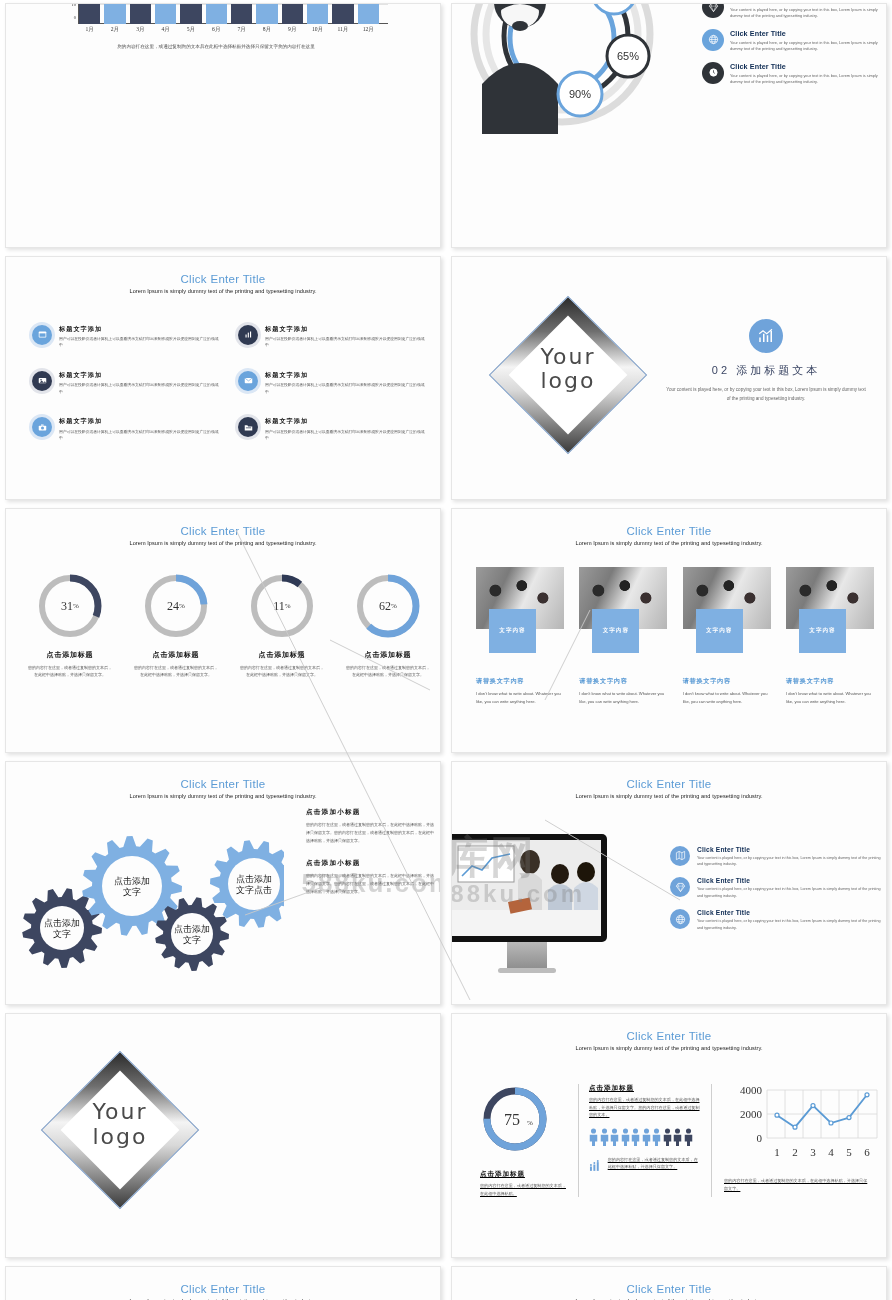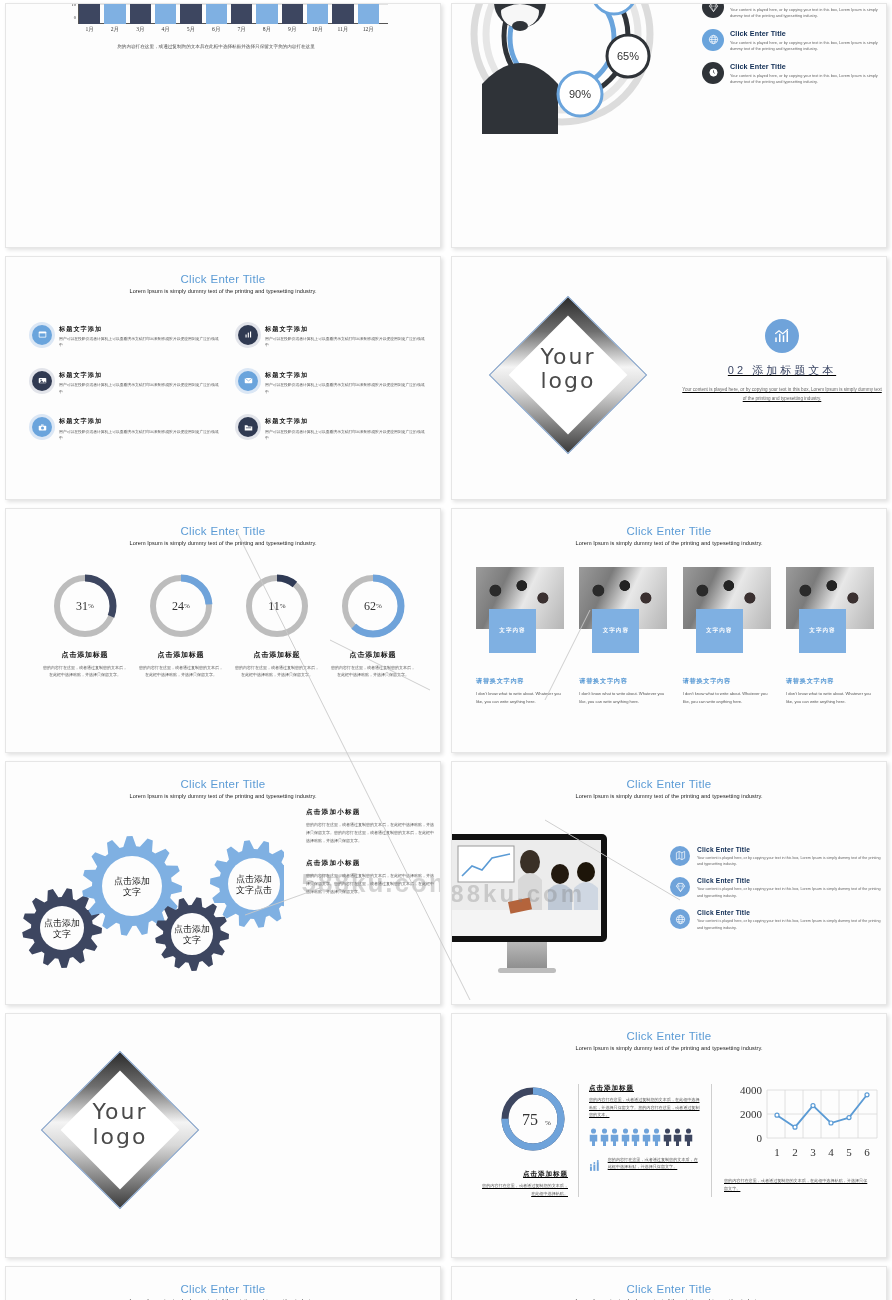--- a/index.html
+++ b/index.html
@@ -71,21 +71,21 @@
   .logo-d { position:absolute; width:112px; height:112px; transform:rotate(45deg);
             background:linear-gradient(135deg,#2b2b2b 0%,#6f6f6f 22%,#f4f4f4 45%,#d8d8d8 60%,#3a3a3a 100%);
             border:1px solid #7b9bc4; overflow:hidden;}
   .logo-inner { position:absolute; inset:13px; background:#fff; }
   .logo-txt { position:absolute; text-align:center; font-size:22px; color:#4a4a4a; line-height:1.12; font-family:"DejaVu Sans", sans-serif; letter-spacing:2px;}
   .lg-right { position:absolute; text-align:center; }
   .lg-ic { width:34px; height:34px; border-radius:50%; background:#6fa3da; margin:0 auto 10px; display:flex; align-items:center; justify-content:center;}
   .lg-h { font-size:11px; color:#3b4664; letter-spacing:3px; font-weight:400;}
   .lg-p { font-size:4.6px; color:#666; line-height:2.05; margin-top:7px;}
   
-  .donuts { position:absolute; left:16px; top:62px; width:414px; display:flex; justify-content:center;}
+  .donuts { position:absolute; left:16px; top:62px; width:414px; display:flex; justify-content:space-between;}
   .dcol { width:96px; text-align:center;}
   .dwrap { position:relative; width:70px; height:70px; margin:0 auto;}
   .dval { position:absolute; inset:0; display:flex; align-items:center; justify-content:center; font-size:12px; color:#333; font-family:"Liberation Serif", serif;}
   .dval small { font-size:7px; }
   .dh { font-size:7px; color:#111; font-weight:700; letter-spacing:.8px; margin-top:9px;}
   .dp { font-size:4px; color:#555; line-height:1.85; margin-top:4px; padding:0 6px;}
   
   .cards { position:absolute; left:24px; top:58px; width:398px; display:flex; justify-content:space-between;}
   .card { width:88px; }
   .card-img { position:relative; width:88px; height:62px; background:linear-gradient(160deg,#8d8d8d,#4d4d4d 40%,#cfcfcf 70%,#6d6d6d); overflow:hidden;}
@@ -328,21 +328,21 @@
 
   <div class="cell">
     <div class="slide">
       <div class="logo-d" style="left:60px; top:62px;">
         <div class="logo-inner"></div>
       </div>
       <div class="logo-txt" style="left:60px; top:88px; width:112px;">
         <div>Your</div>
           <div>logo</div>
       </div>
-      <div class="lg-right" style="left:230px; top:62px; width:200px;text-decoration:underline;">
+      <div class="lg-right" style="left:214px; top:62px; width:200px;">
         <div class="lg-ic">
           <svg width="18" height="18" viewBox="0 0 24 24" fill="none" stroke="#fff" stroke-width="2">
             <path d="M4 20v-6M9 20V9M14 20v-9M19 20V5"></path>
               <path d="M3 9l5-4 5 4 7-6" stroke-width="1.4"></path>
           </svg>
         </div>
         <div class="lg-h">02 添加标题文本</div>
         <div class="lg-p">Your content is played here, or by copying your text in this box, Lorem Ipsum is simply dummy text of the printing and typesetting industry.</div>
       </div>
     </div>
@@ -539,20 +539,21 @@
                 <ellipse cx="12" cy="12" rx="4" ry="9"></ellipse>
                 <path d="M3 12h18M4.5 7h15M4.5 17h15"></path>
               </svg>
             </div>
       <div>
               <div class="m-t">Click Enter Title</div>
       <div class="m-d">Your content is played here, or by copying your text in this box, Lorem Ipsum is simply dummy text of the printing and typesetting industry.</div>
             </div>
           </div>
         </div>
+      <div class="wm" style="left:-6px; top:66px; font-size:44px;">库网</div>
       <div class="wm" style="left:-18px; top:118px; font-size:24px; letter-spacing:3px;">588ku.com</div>
     </div>
   </div>
 
   <div class="cell">
     <div class="slide">
       <div class="logo-d" style="left:58px; top:60px;">
         <div class="logo-inner"></div>
       </div>
       <div class="logo-txt" style="left:58px; top:86px; width:112px;">
@@ -560,21 +561,21 @@
           <div>logo</div>
       </div>
     </div>
   </div>
 
   <div class="cell">
     <div class="slide">
       <div class="s-title">Click Enter Title</div>
       <div class="s-sub">Lorem Ipsum is simply dummy text of the printing and typesetting industry.</div>
       <div class="stats">
-        <div class="st-col" style="width:108px; text-align:right;">
+        <div class="st-col" style="width:108px; text-align:left;">
           <svg width="70" height="70" viewBox="0 0 70 70">
             <circle cx="35" cy="35" r="28" fill="none" stroke="#3d4660" stroke-width="7"></circle>
             <circle cx="35" cy="35" r="28" fill="none" stroke="#6fa3da" stroke-width="7" stroke-dasharray="131.9 175.9" transform="rotate(-90 35 35)"></circle>
             <text x="32" y="41" font-size="16" text-anchor="middle" fill="#333" font-family="Liberation Serif" id="g75">75</text>
             <text x="50" y="41" font-size="7" text-anchor="middle" fill="#333" font-family="Liberation Serif" id="g75u">%</text>
           </svg>
           <div class="st-h" style="margin-top:12px">点击添加标题</div>
           <div class="st-p">您的内容打在这里，或者通过复制您的文本后，在此框中选择粘贴。</div>
         </div>
         <div class="st-col b" style="width:134px;">

